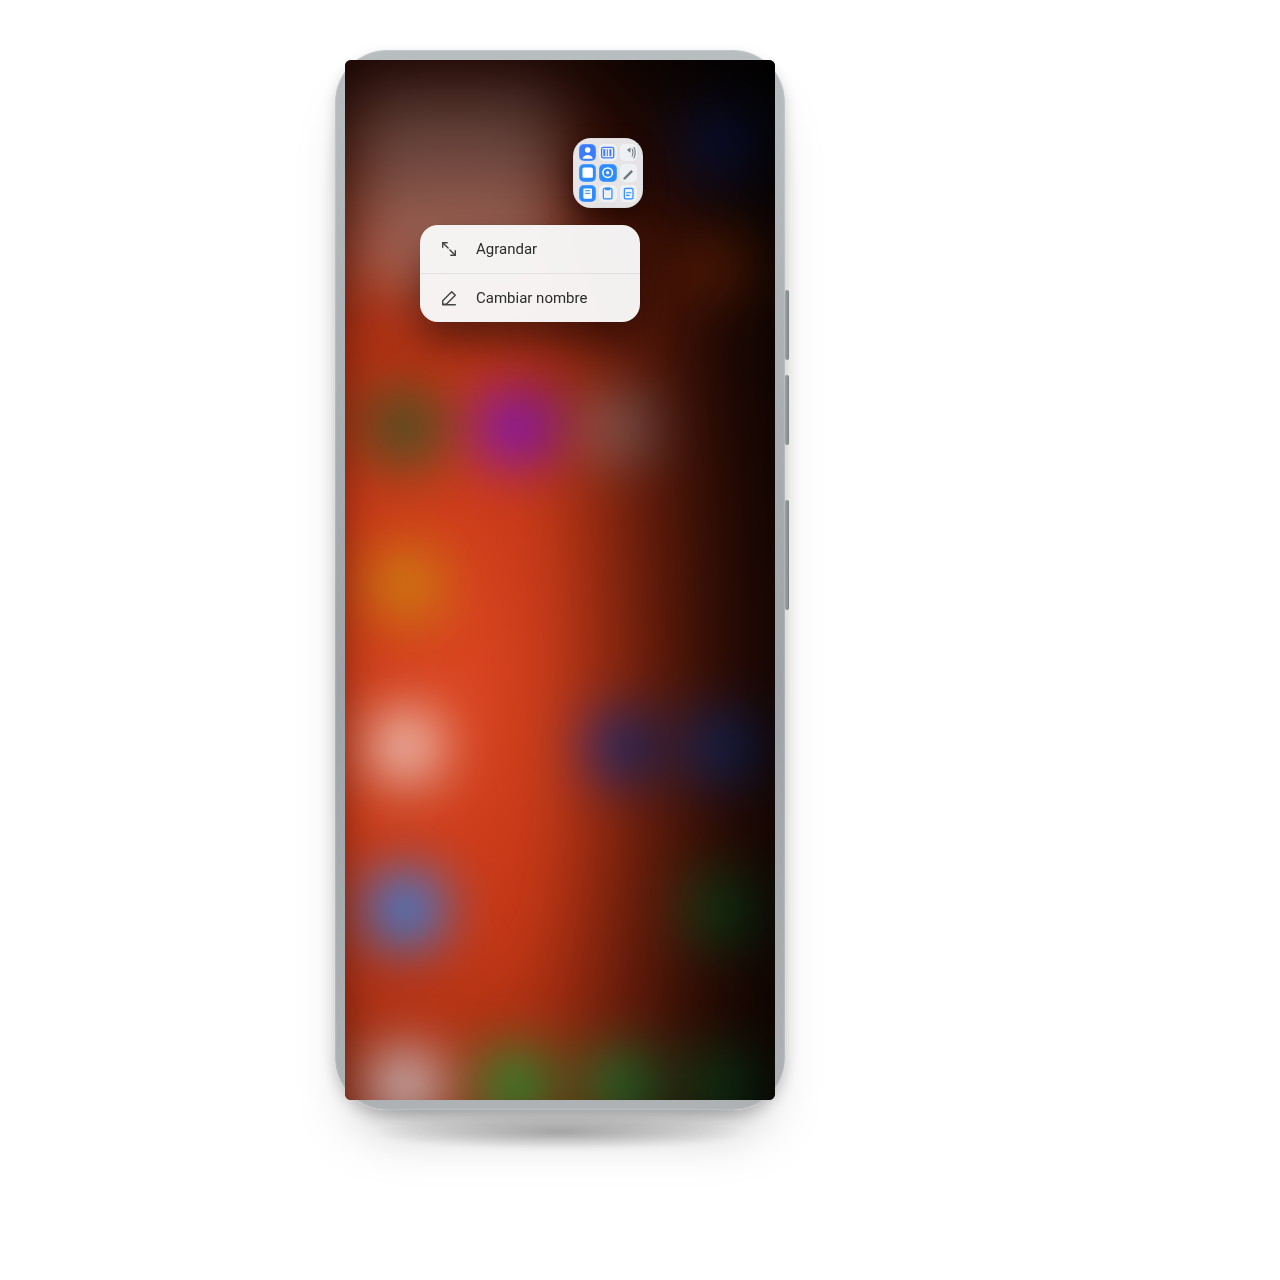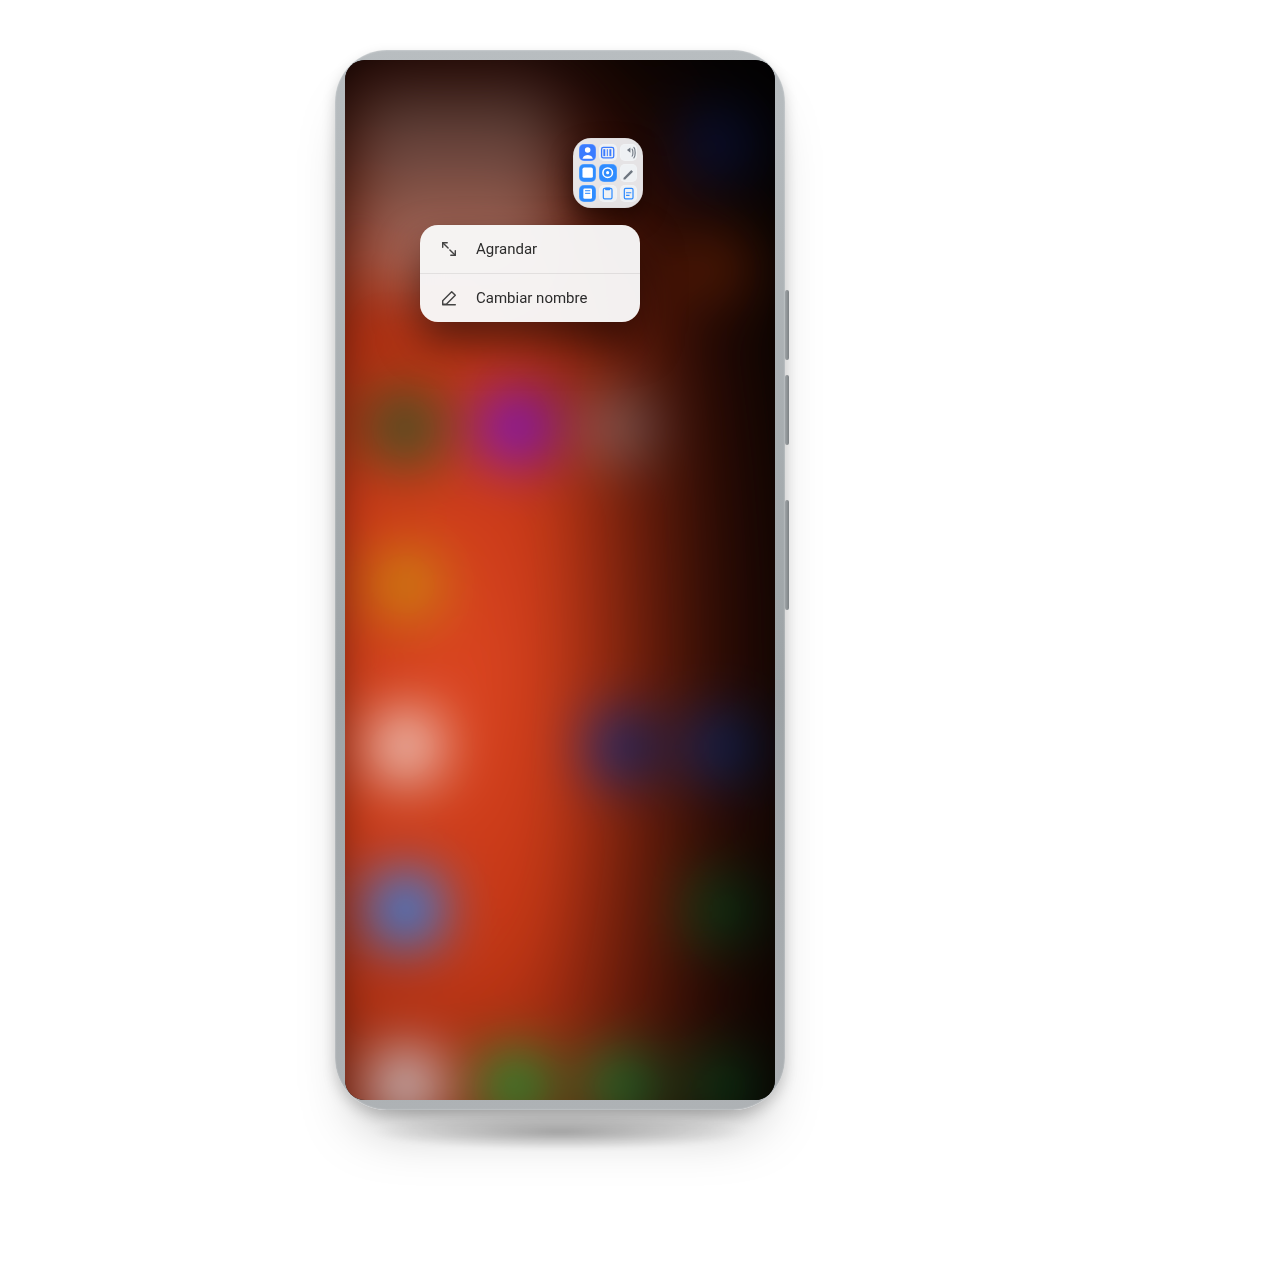--- a/index.html
+++ b/index.html
@@ -49,21 +49,21 @@
     background: linear-gradient(90deg,#9fa4a7,#7d8285);
     border-radius: 2px;
   }
   .btn-vol1 { top:240px; height:70px; }
   .btn-vol2 { top:325px; height:70px; }
   .btn-pwr  { top:450px; height:110px; }
 
   .screen {
     position: absolute;
     inset: 10px;
-    border-radius: 20px;
+    border-radius: 6px;
     overflow: hidden;
     background: #000;
   }
 
   
   .wallpaper {
     position:absolute; inset:0;
     filter: blur(26px) saturate(1.15);
     transform: scale(1.12);
   }

